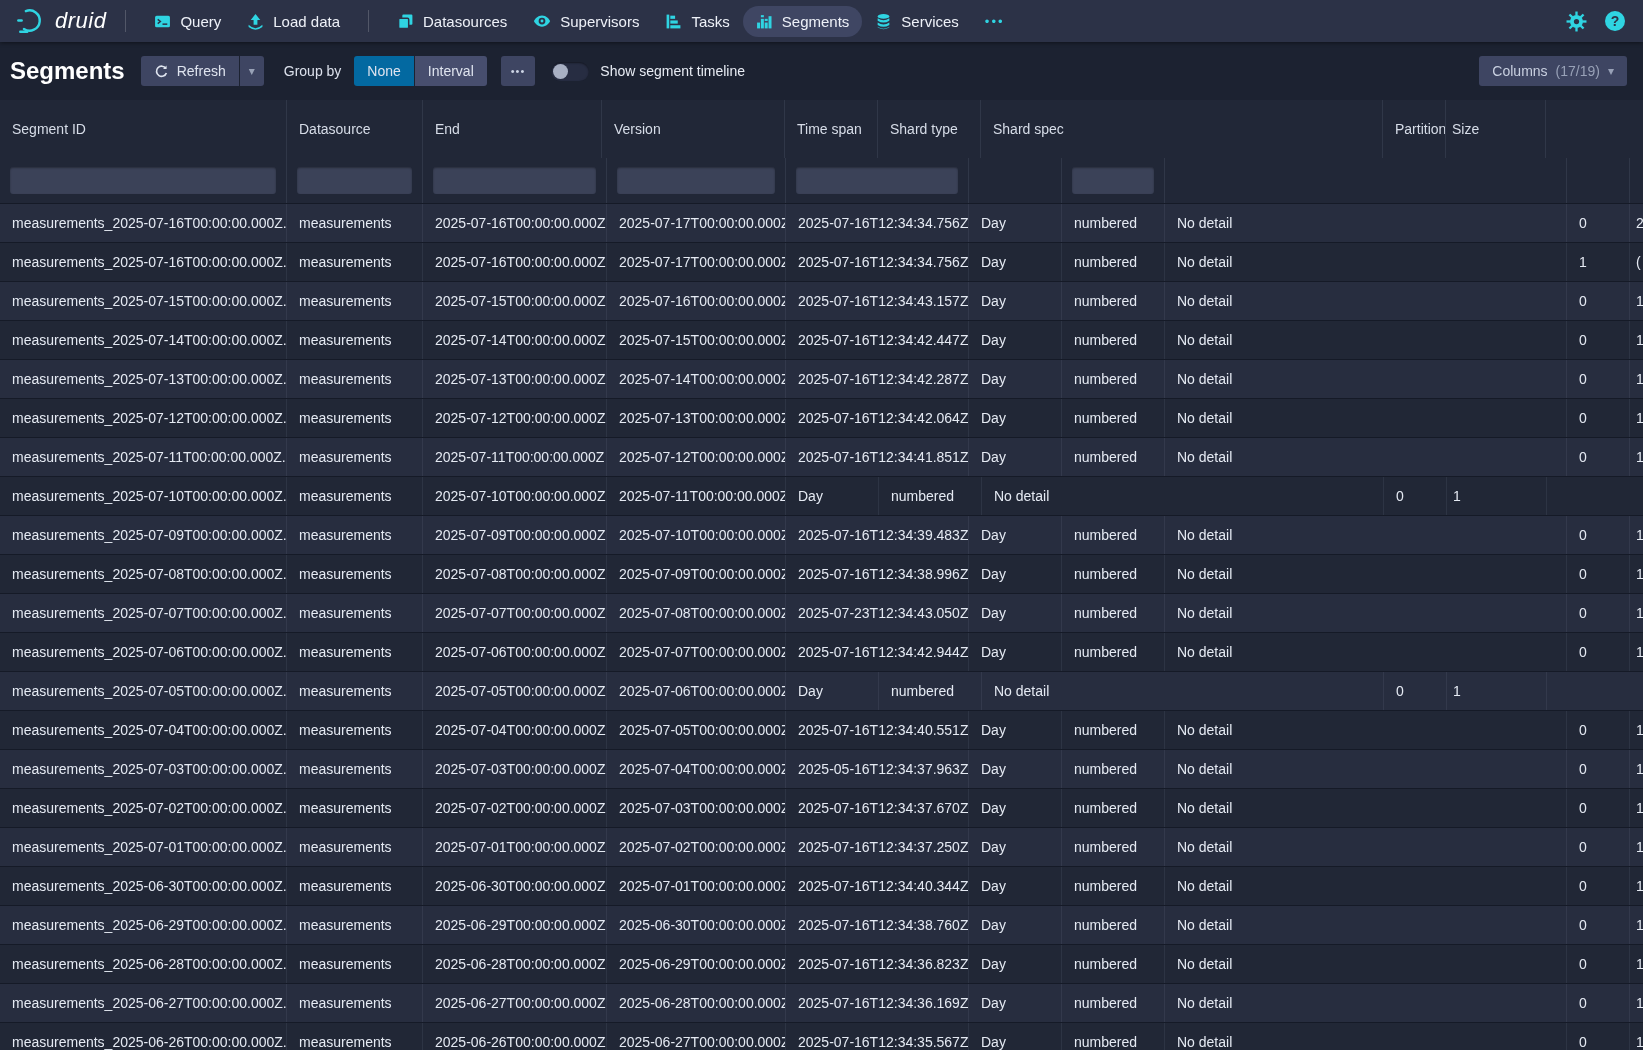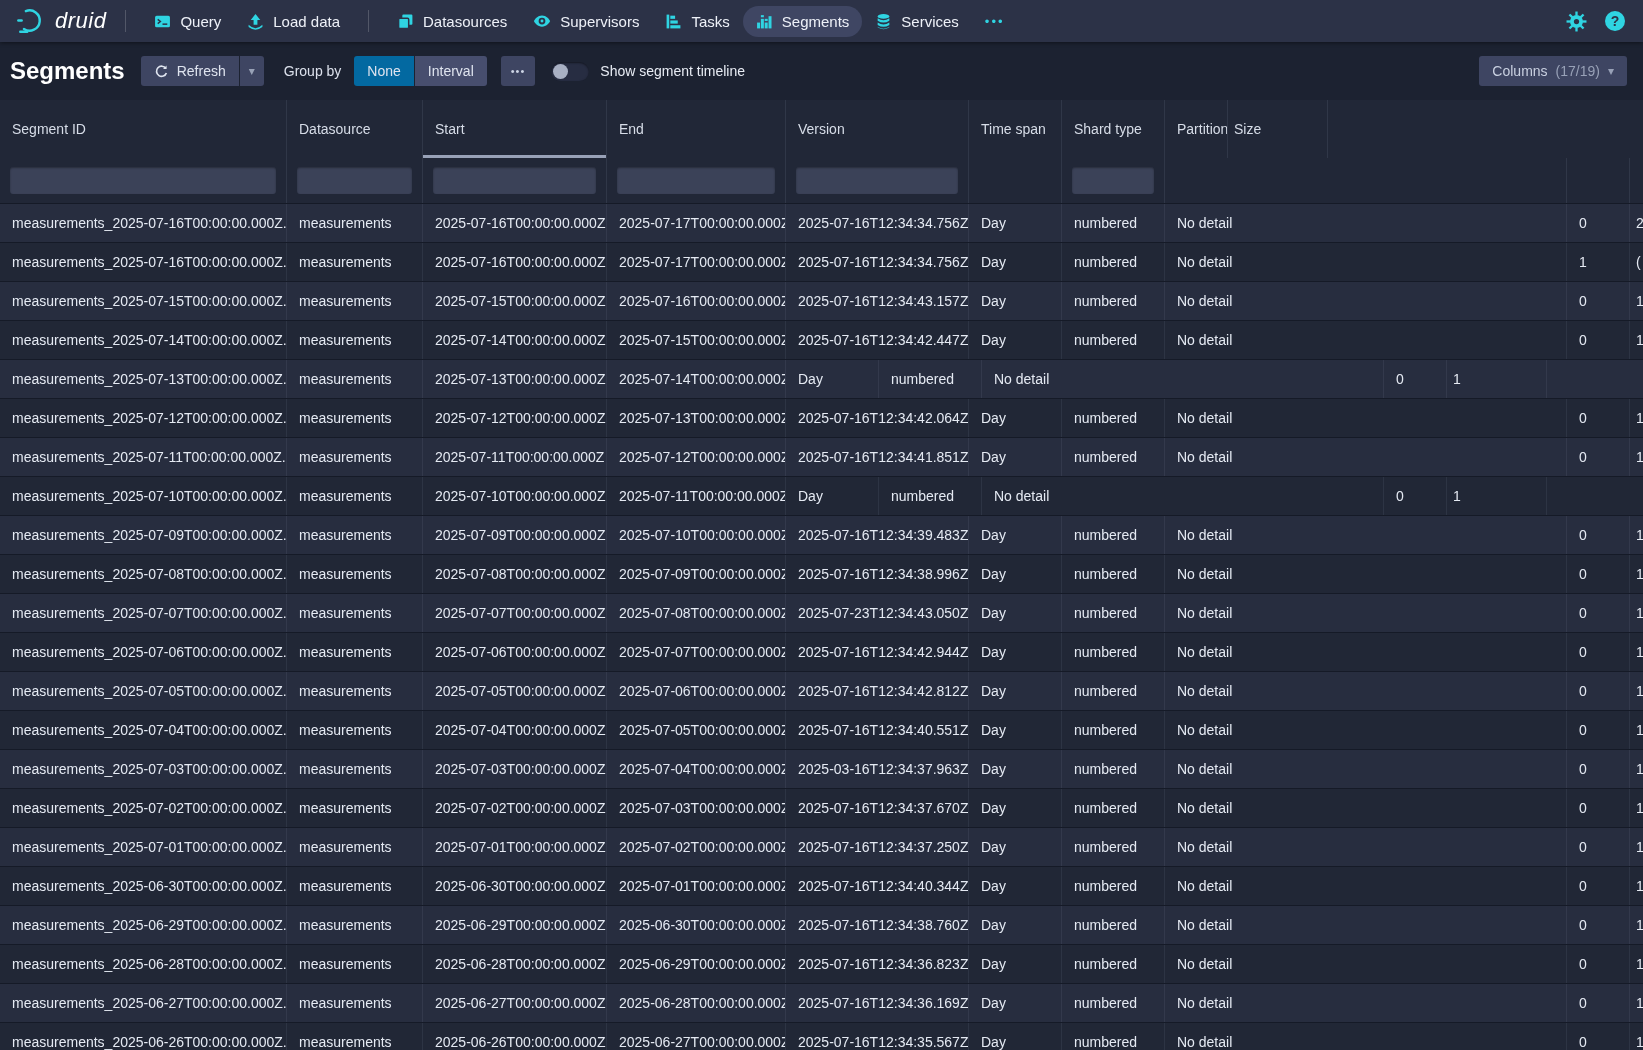--- a/index.html
+++ b/index.html
@@ -270,25 +270,25 @@
     <span>Columns</span>
     <span class="dim">(17/19)</span>
     <span class="caret-glyph">▾</span>
   </div>
 </div>
 
 <div class="table">
   <div class="header-row">
       <div class="th" style="width: 287px;">Segment ID</div>
       <div class="th" style="width: 136px;">Datasource</div>
-      <div class="th sorted" style="width: 184px;">Start</div>
       <div class="th" style="width: 179px;">End</div>
       <div class="th" style="width: 183px;">Version</div>
       <div class="th" style="width: 93px;">Time span</div>
       <div class="th" style="width: 103px;">Shard type</div>
+      <div class="th" style="width: 402px;">Shard spec</div>
       <div class="th" style="width: 63px;">Partition</div>
       <div class="th size-col" style="width: 100px;">Size</div>
     </div>
   <div class="filter-row">
       <div class="tf" style="width: 287px;">
         <div class="filter-box"></div>
       </div>
       <div class="tf" style="width: 136px;">
         <div class="filter-box"></div>
       </div>
@@ -356,20 +356,21 @@
         <div class="td" style="width: 103px;">numbered</div>
         <div class="td" style="width: 402px;">No detail</div>
         <div class="td" style="width: 63px;">0</div>
         <div class="td size-col" style="width: 100px;">1</div>
       </div>
       <div class="tr odd">
         <div class="td" style="width: 287px;">measurements_2025-07-13T00:00:00.000Z...</div>
         <div class="td" style="width: 136px;">measurements</div>
         <div class="td" style="width: 184px;">2025-07-13T00:00:00.000Z</div>
         <div class="td" style="width: 179px;">2025-07-14T00:00:00.000Z</div>
+        <div class="td" style="width: 183px;">2025-07-16T12:34:42.287Z</div>
         <div class="td" style="width: 93px;">Day</div>
         <div class="td" style="width: 103px;">numbered</div>
         <div class="td" style="width: 402px;">No detail</div>
         <div class="td" style="width: 63px;">0</div>
         <div class="td size-col" style="width: 100px;">1</div>
       </div>
       <div class="tr even">
         <div class="td" style="width: 287px;">measurements_2025-07-12T00:00:00.000Z...</div>
         <div class="td" style="width: 136px;">measurements</div>
         <div class="td" style="width: 184px;">2025-07-12T00:00:00.000Z</div>
@@ -450,21 +451,20 @@
         <div class="td" style="width: 103px;">numbered</div>
         <div class="td" style="width: 402px;">No detail</div>
         <div class="td" style="width: 63px;">0</div>
         <div class="td size-col" style="width: 100px;">1</div>
       </div>
       <div class="tr odd">
         <div class="td" style="width: 287px;">measurements_2025-07-05T00:00:00.000Z...</div>
         <div class="td" style="width: 136px;">measurements</div>
         <div class="td" style="width: 184px;">2025-07-05T00:00:00.000Z</div>
         <div class="td" style="width: 179px;">2025-07-06T00:00:00.000Z</div>
-        <div class="td" style="width: 183px;">2025-07-16T12:34:42.812Z</div>
         <div class="td" style="width: 93px;">Day</div>
         <div class="td" style="width: 103px;">numbered</div>
         <div class="td" style="width: 402px;">No detail</div>
         <div class="td" style="width: 63px;">0</div>
         <div class="td size-col" style="width: 100px;">1</div>
       </div>
       <div class="tr even">
         <div class="td" style="width: 287px;">measurements_2025-07-04T00:00:00.000Z...</div>
         <div class="td" style="width: 136px;">measurements</div>
         <div class="td" style="width: 184px;">2025-07-04T00:00:00.000Z</div>
@@ -474,21 +474,21 @@
         <div class="td" style="width: 103px;">numbered</div>
         <div class="td" style="width: 402px;">No detail</div>
         <div class="td" style="width: 63px;">0</div>
         <div class="td size-col" style="width: 100px;">1</div>
       </div>
       <div class="tr odd">
         <div class="td" style="width: 287px;">measurements_2025-07-03T00:00:00.000Z...</div>
         <div class="td" style="width: 136px;">measurements</div>
         <div class="td" style="width: 184px;">2025-07-03T00:00:00.000Z</div>
         <div class="td" style="width: 179px;">2025-07-04T00:00:00.000Z</div>
-        <div class="td" style="width: 183px;">2025-03-16T12:34:37.963Z</div>
+        <div class="td" style="width: 183px;">2025-05-16T12:34:37.963Z</div>
         <div class="td" style="width: 93px;">Day</div>
         <div class="td" style="width: 103px;">numbered</div>
         <div class="td" style="width: 402px;">No detail</div>
         <div class="td" style="width: 63px;">0</div>
         <div class="td size-col" style="width: 100px;">1</div>
       </div>
       <div class="tr even">
         <div class="td" style="width: 287px;">measurements_2025-07-02T00:00:00.000Z...</div>
         <div class="td" style="width: 136px;">measurements</div>
         <div class="td" style="width: 184px;">2025-07-02T00:00:00.000Z</div>

